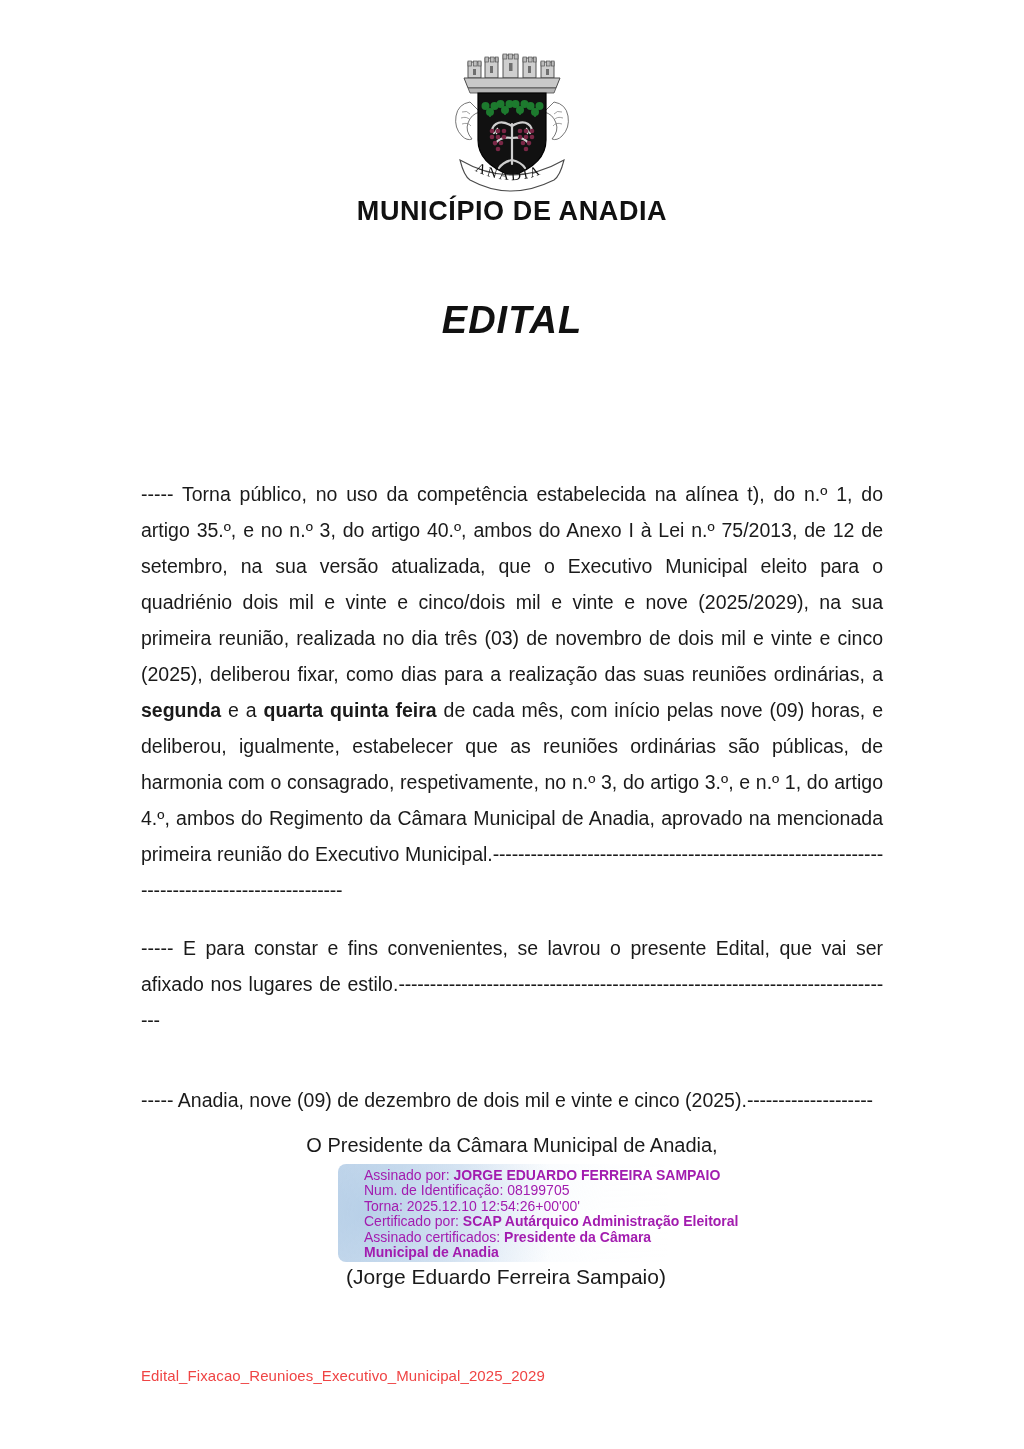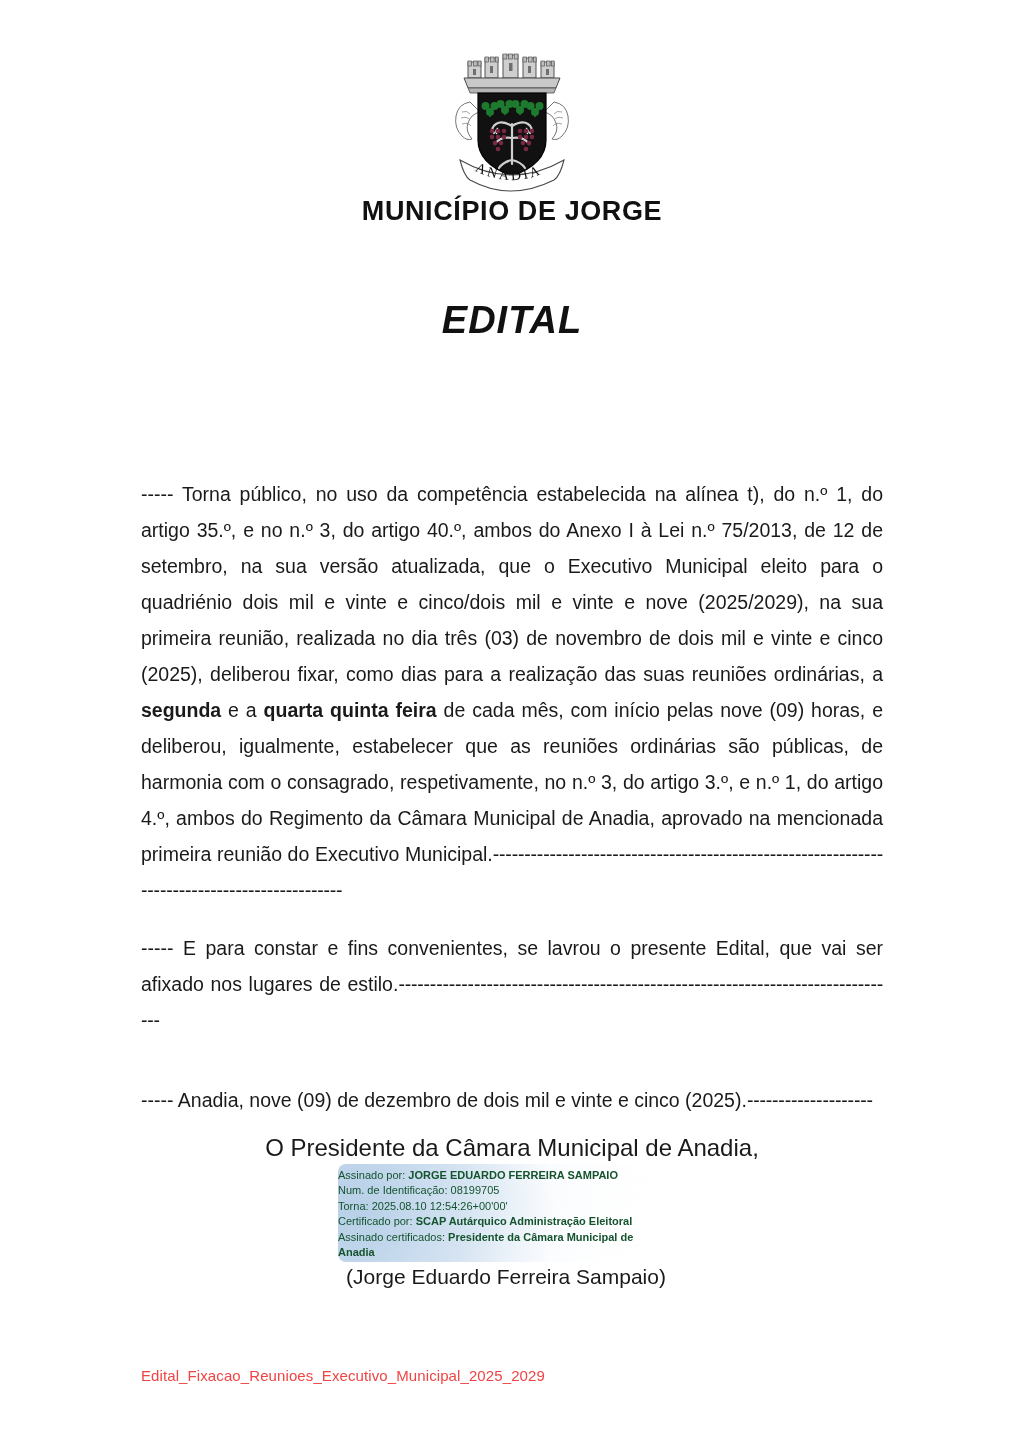--- a/index.html
+++ b/index.html
@@ -83,21 +83,21 @@
 
   .dashline { letter-spacing: -0.2px; }
 
   
   .sig-line {
     position: absolute;
     left: 0;
     right: 0;
     top: 1134px;
     text-align: center;
-    font-size: 24px;
+    font-size: 20px;
     color: #1a1a1a;
   }
 
   .sig-stamp {
     position: absolute;
     left: 338px;
     top: 1166px;
     width: 330px;
     height: 96px;
   }
@@ -107,25 +107,26 @@
     top: -2px;
     width: 330px;
     height: 98px;
     border-radius: 8px;
     background:
       radial-gradient(circle at 26px 48px, rgba(150,185,220,0.55) 0%, rgba(150,185,220,0.30) 34%, rgba(190,212,235,0.0) 62%),
       linear-gradient(100deg, rgba(214,228,242,0.85) 0%, rgba(228,238,248,0.75) 24%, rgba(242,247,252,0.55) 52%, rgba(250,252,254,0.30) 78%, rgba(255,255,255,0.0) 100%);
   }
   .sig-stamp .stamp-text {
     position: relative;
-    font-size: 11px;
+    font-size: 14px;
     line-height: 15.4px;
-    color: #14532d;
+    color: #a21caf;
     white-space: nowrap;
     padding-top: 2px;
+    padding-left: 26px;
   }
   .sig-stamp .stamp-text b { font-weight: bold; }
   .sig-stamp .stamp-text .wrapline { white-space: normal; width: 318px; }
 
   .sig-name {
     position: absolute;
     left: 0;
     right: 12px;
     top: 1265px;
     text-align: center;
@@ -268,21 +269,21 @@
       </g>
 
       <path d="M18 112 q52 30 104 0 q-4 16 -10 20 q-44 22 -84 0 q-6 -4 -10 -20 Z" fill="#ffffff" stroke="#4a4a4a" stroke-width="1.1"></path>
       <path id="motto-path" d="M28 120 q42 24 84 0" fill="none"></path>
       <text font-family="'Liberation Serif', serif" font-size="14" letter-spacing="2.6" fill="#111">
         <textPath href="#motto-path" startOffset="6%">ANADIA</textPath>
       </text>
     </svg>
   </div>
 
-  <div class="municipality">MUNICÍPIO DE JORGE</div>
+  <div class="municipality">MUNICÍPIO DE ANADIA</div>
 
   <div class="edital">EDITAL</div>
 
   <div class="body-block">
 
 
     <div class="gap-lg"></div>
 
     <p class="para"><span>----- Torna público, no uso da competência estabelecida na alínea t), do n.º 1, do artigo 35.º, e no n.º 3, do artigo 40.º, ambos do Anexo I à Lei n.º 75/2013, de 12 de setembro, na sua versão atualizada, que o Executivo Municipal eleito para o quadriénio dois mil e vinte e cinco/dois mil e vinte e nove (2025/2029), na sua primeira reunião, realizada no dia três (03) de novembro de dois mil e vinte e cinco (2025), deliberou fixar, como dias para a realização das suas reuniões ordinárias, a </span><b>segunda</b><span> e a </span><b>quarta quinta feira</b><span> de cada mês, com início pelas nove (09) horas, e deliberou, igualmente, estabelecer que as reuniões ordinárias são públicas, de harmonia com o consagrado, respetivamente, no n.º 3, do artigo 3.º, e n.º 1, do artigo 4.º, ambos do Regimento da Câmara Municipal de Anadia, aprovado na mencionada primeira reunião do Executivo Municipal.</span><span class="dashline">----------------------------------------------------------------------------------------------</span></p>
 
@@ -298,21 +299,21 @@
   <div class="sig-line">O Presidente da Câmara Municipal de Anadia,</div>
 
   <div class="sig-stamp">
     <div class="watermark"></div>
     <div class="stamp-text">
       <div><span>Assinado por:</span>
         <b>JORGE EDUARDO FERREIRA SAMPAIO</b></div>
       <div><span>Num. de Identificação:</span>
         <span>08199705</span></div>
       <div><span>Torna:</span>
-        <span>2025.08.10 12:54:26+00'00'</span></div>
+        <span>2025.12.10 12:54:26+00'00'</span></div>
       <div><span>Certificado por:</span>
         <b>SCAP Autárquico Administração Eleitoral</b></div>
       <div class="wrapline"><span>Assinado certificados:</span>
         <b>Presidente da Câmara Municipal de Anadia</b></div>
     </div>
   </div>
 
   <div class="sig-name">(Jorge Eduardo Ferreira Sampaio)</div>
 
   <div class="footer">Edital_Fixacao_Reunioes_Executivo_Municipal_2025_2029</div>

